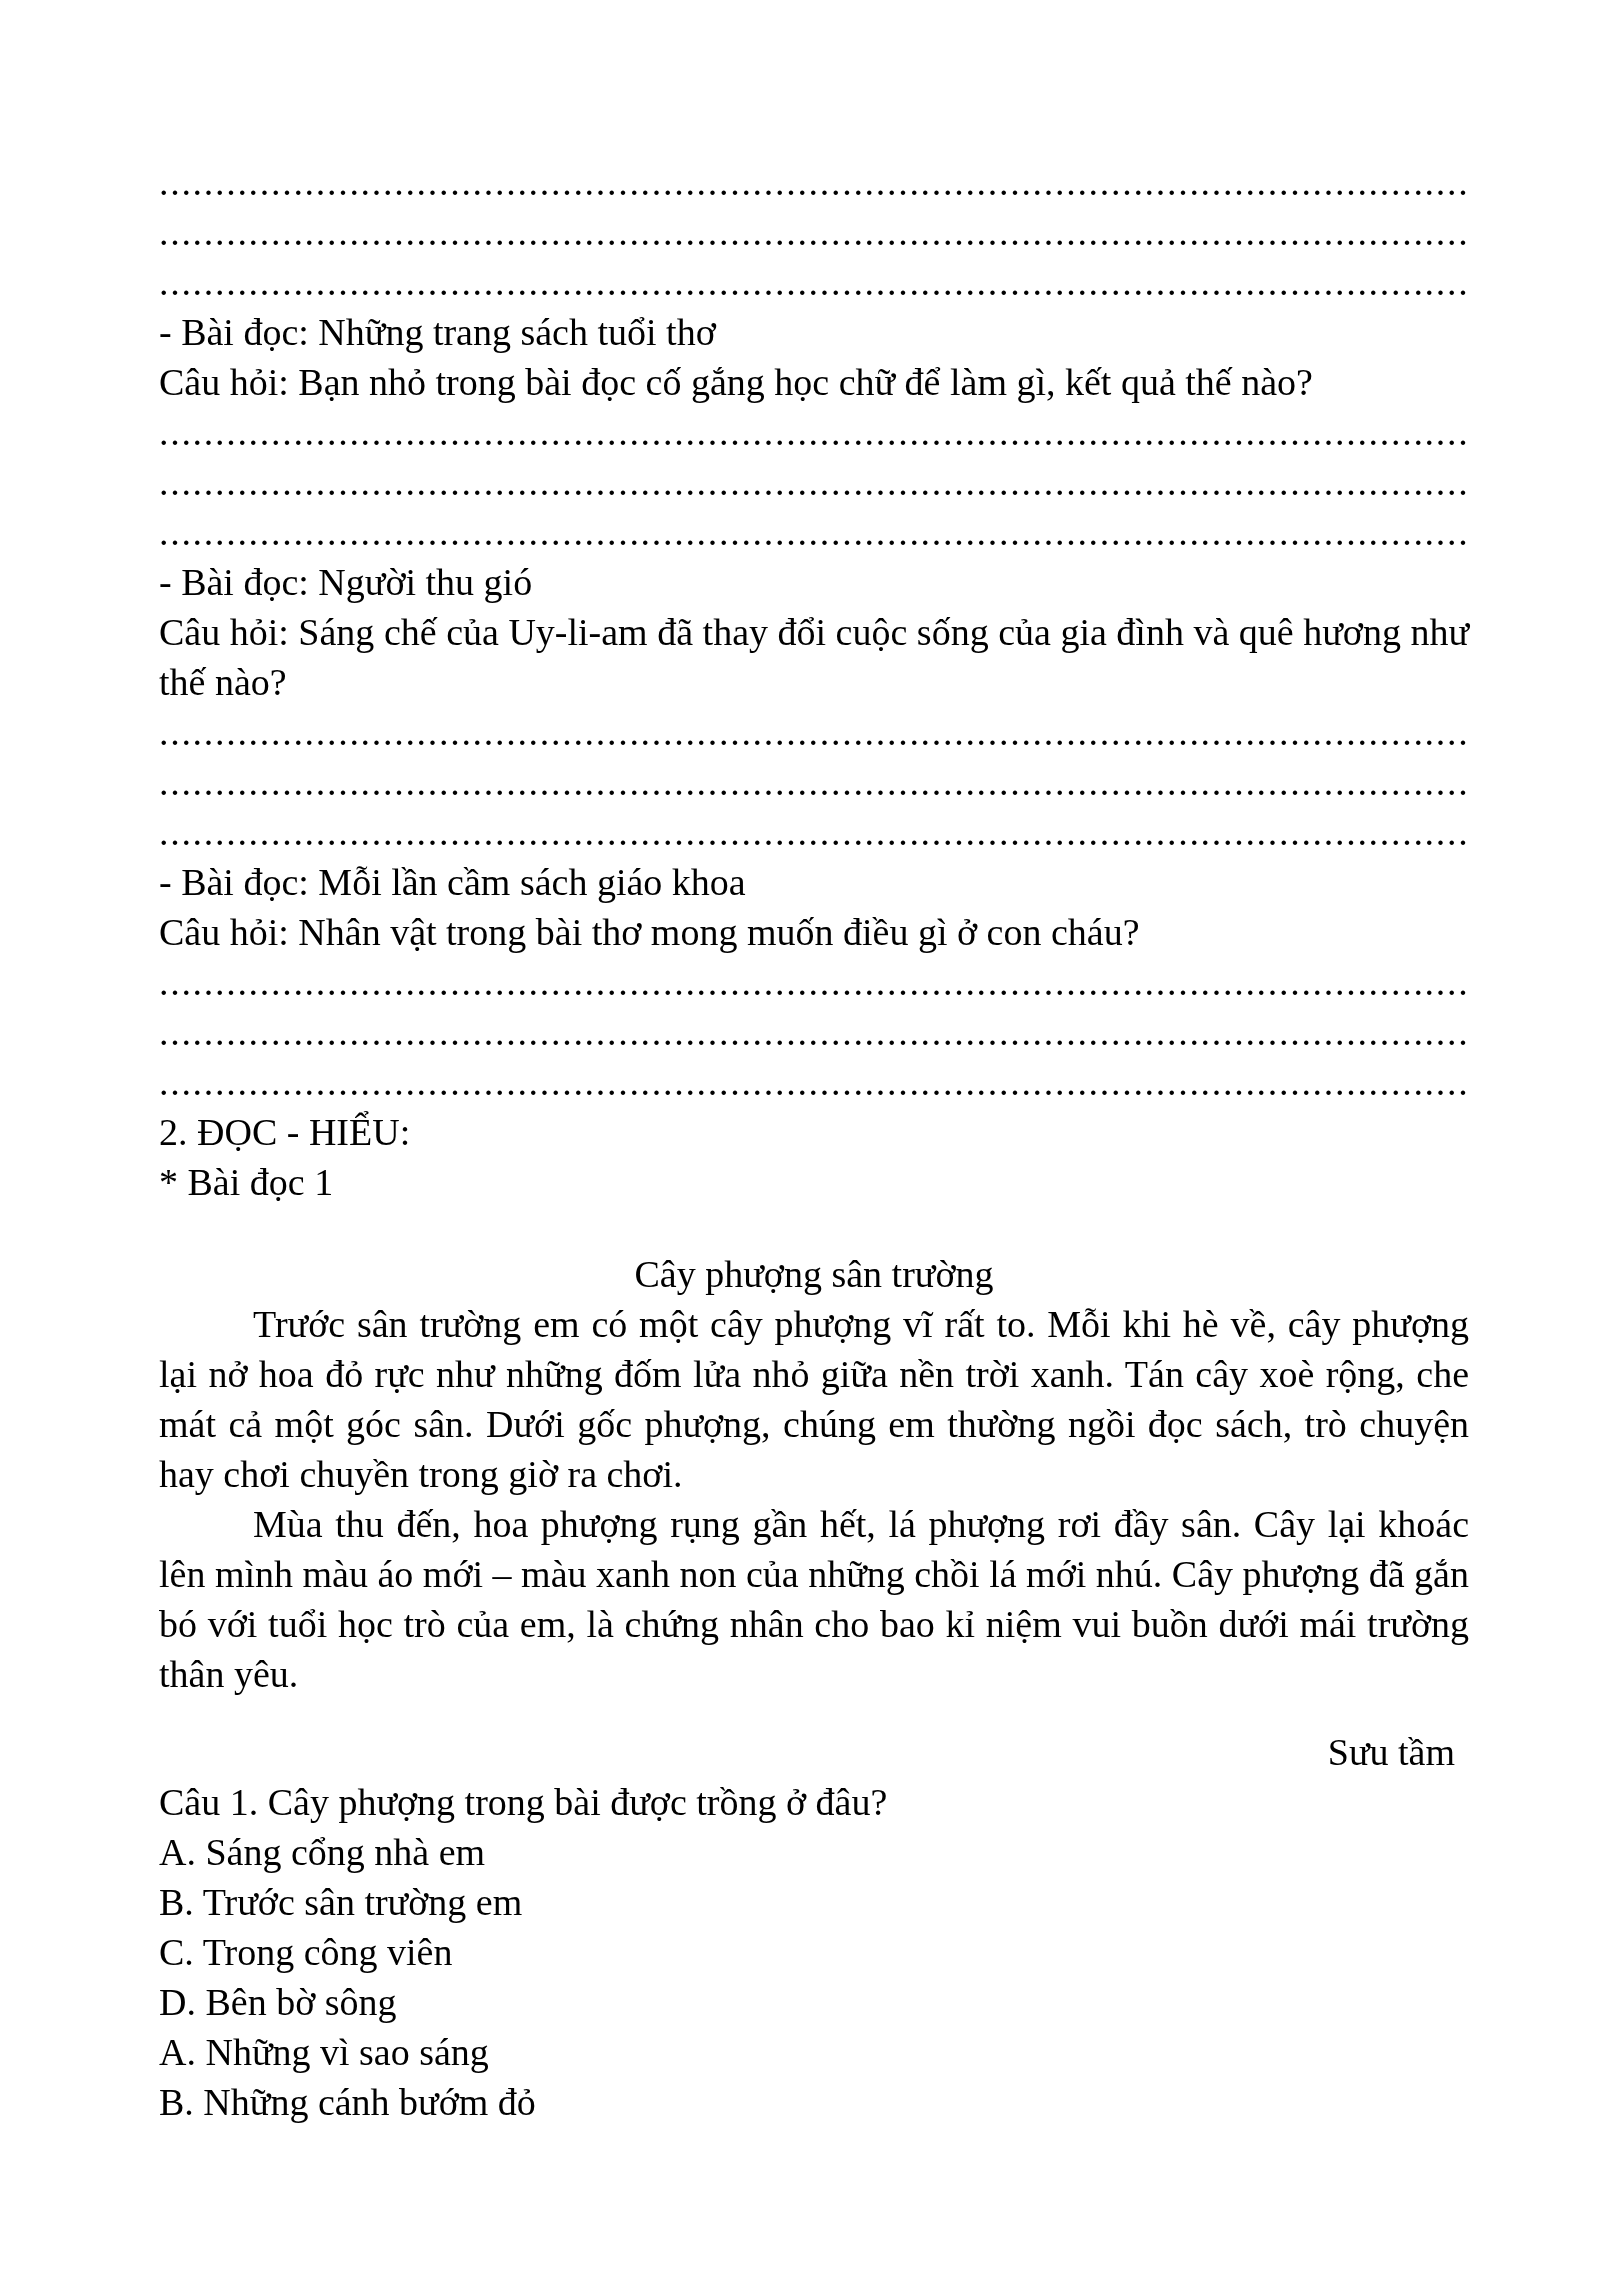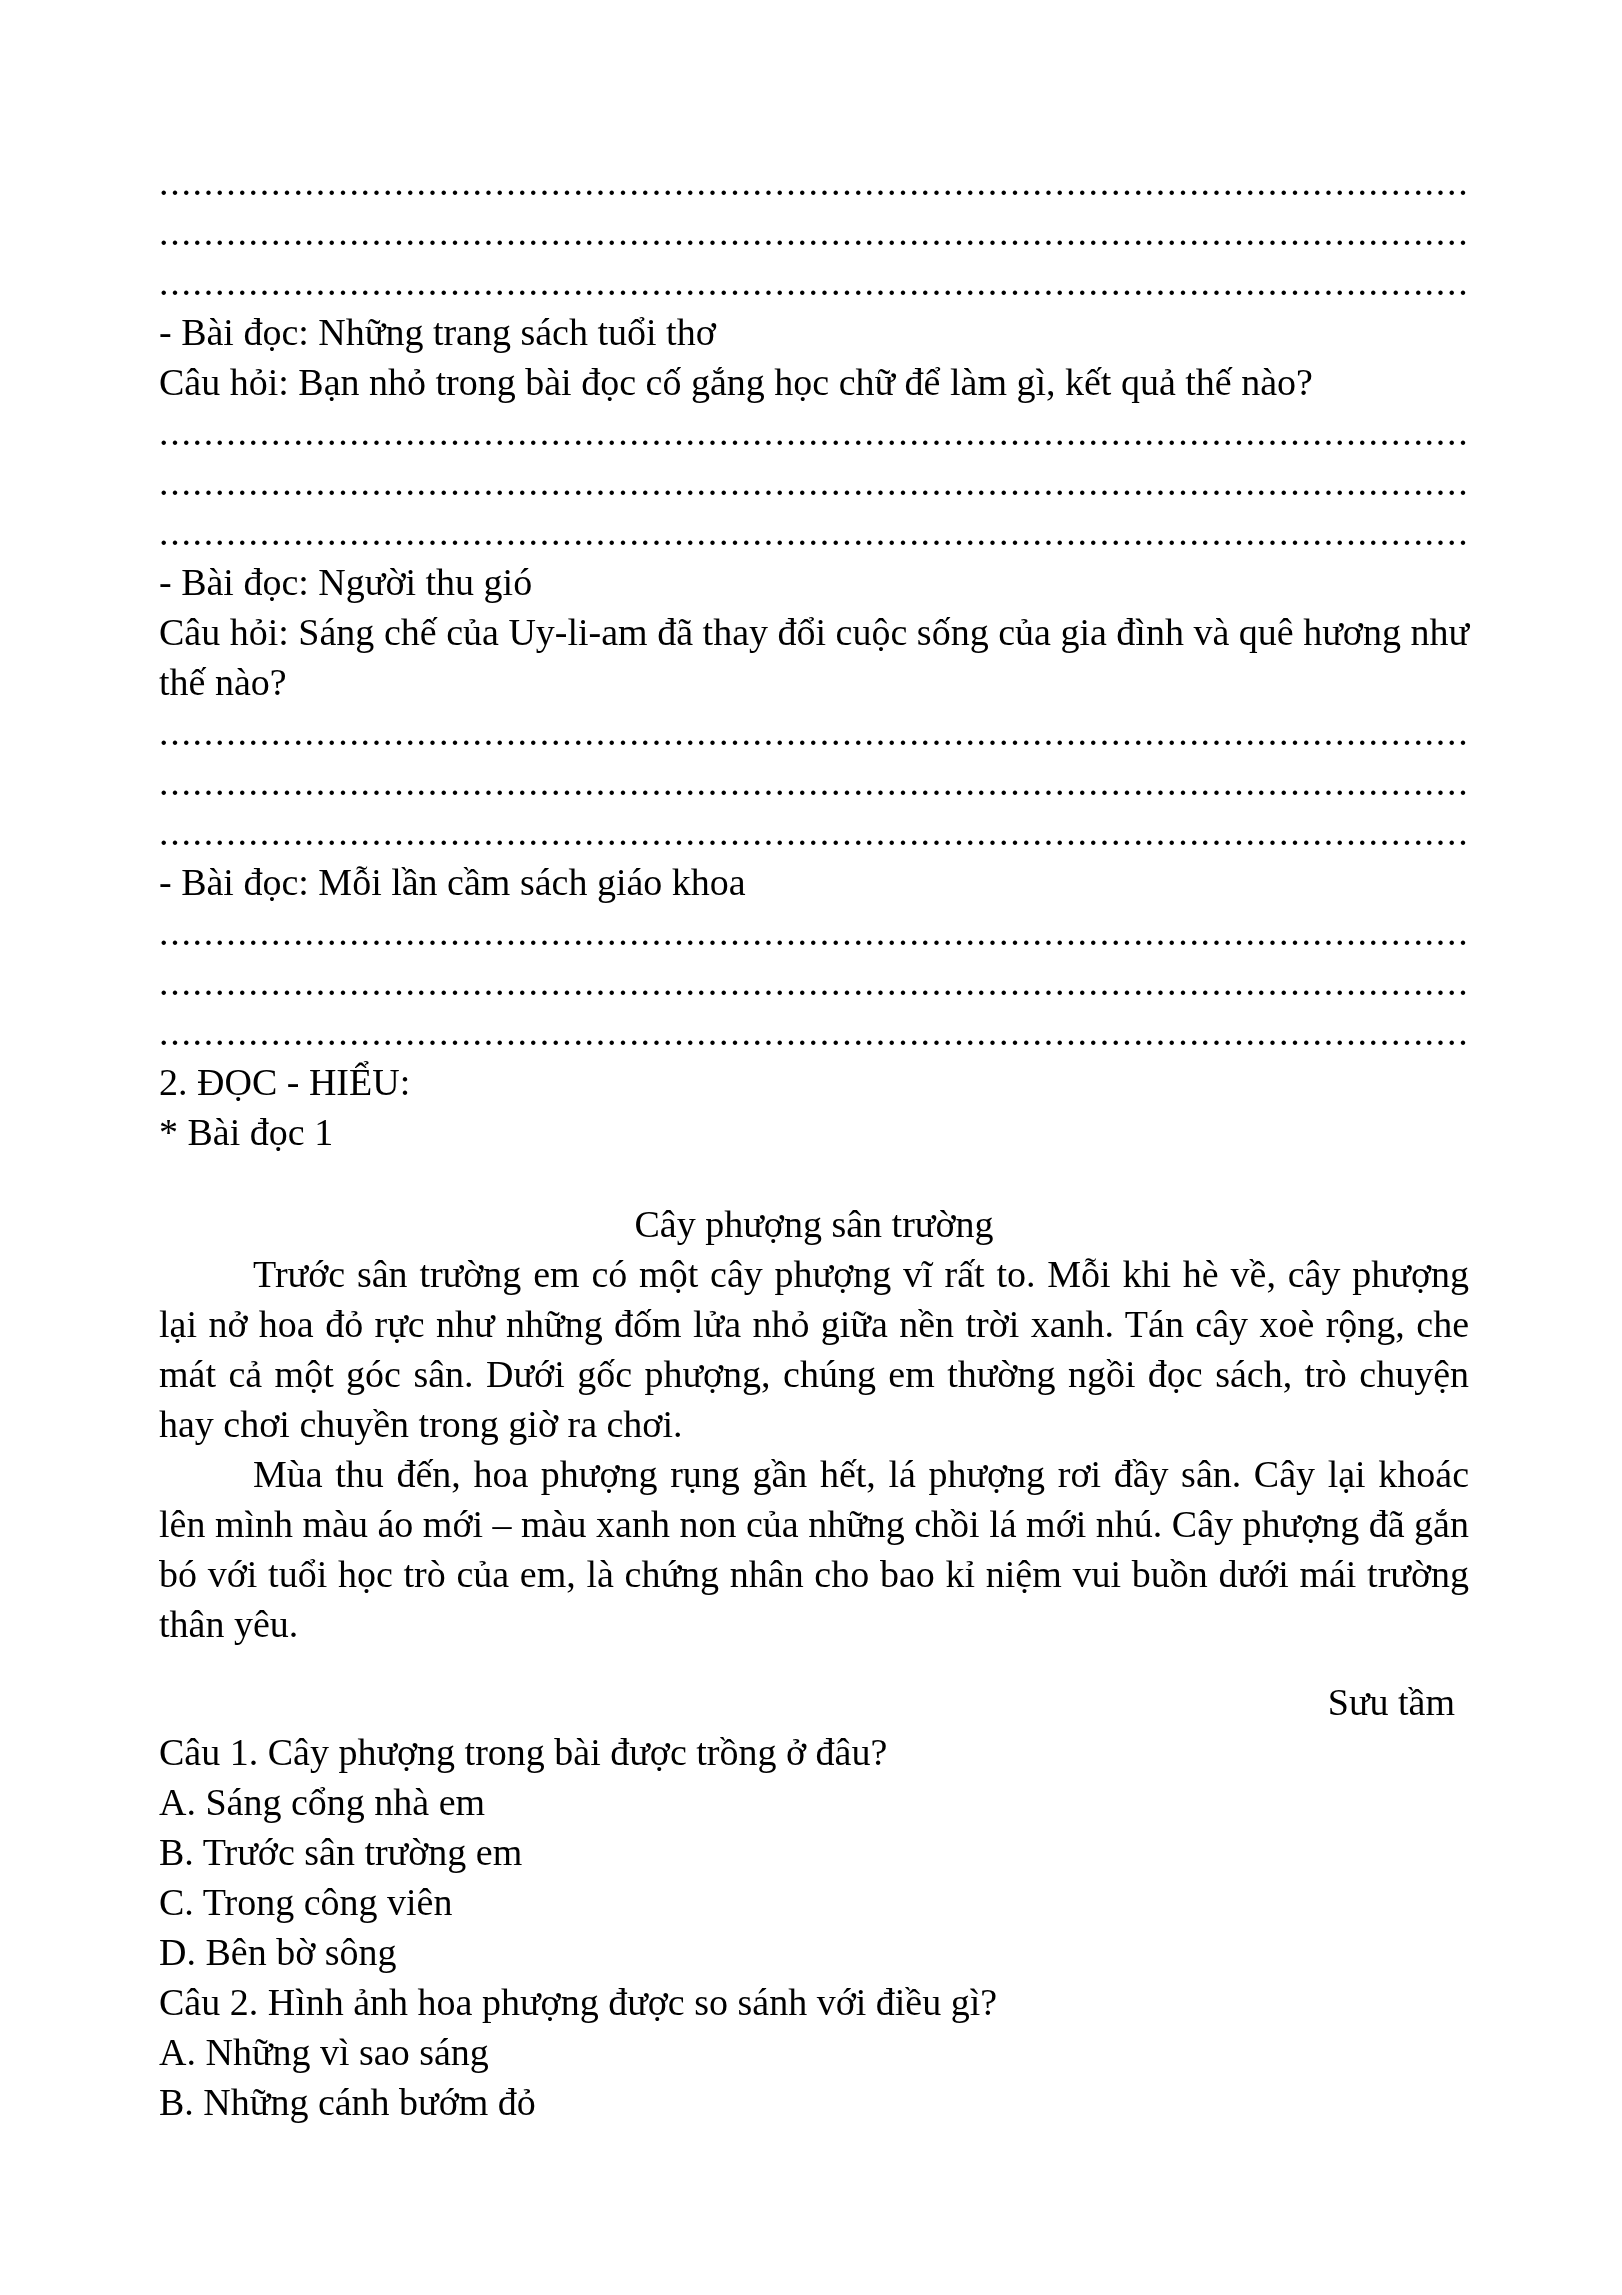--- a/index.html
+++ b/index.html
@@ -54,36 +54,36 @@
   <div class="line dots">..........................................................................................................................................................</div>
   <div class="line dots">..........................................................................................................................................................</div>
 
   <div class="line">- Bài đọc: Người thu gió</div>
   <div class="line justify">Câu hỏi: Sáng chế của Uy-li-am đã thay đổi cuộc sống của gia đình và quê hương như thế nào?</div>
   <div class="line dots">..........................................................................................................................................................</div>
   <div class="line dots">..........................................................................................................................................................</div>
   <div class="line dots">..........................................................................................................................................................</div>
 
   <div class="line">- Bài đọc: Mỗi lần cầm sách giáo khoa</div>
+  <div class="line">Câu hỏi: Nhân vật trong bài thơ mong muốn điều gì ở con cháu?</div>
   <div class="line dots">..........................................................................................................................................................</div>
   <div class="line dots">..........................................................................................................................................................</div>
   <div class="line dots">..........................................................................................................................................................</div>
 
   <div class="line bold">2. ĐỌC - HIỂU:</div>
   <div class="line bold">* Bài đọc 1</div>
   <div class="line bold center">Cây phượng sân trường</div>
 
   <div class="line justify indent">Trước sân trường em có một cây phượng vĩ rất to. Mỗi khi hè về, cây phượng lại nở hoa đỏ rực như những đốm lửa nhỏ giữa nền trời xanh. Tán cây xoè rộng, che mát cả một góc sân. Dưới gốc phượng, chúng em thường ngồi đọc sách, trò chuyện hay chơi chuyền trong giờ ra chơi.</div>
   <div class="line justify indent">Mùa thu đến, hoa phượng rụng gần hết, lá phượng rơi đầy sân. Cây lại khoác lên mình màu áo mới – màu xanh non của những chồi lá mới nhú. Cây phượng đã gắn bó với tuổi học trò của em, là chứng nhân cho bao kỉ niệm vui buồn dưới mái trường thân yêu.</div>
   <div class="line right">Sưu tầm</div>
 
   <div class="line bold">Câu 1. Cây phượng trong bài được trồng ở đâu?</div>
   <div class="line">A. Sáng cổng nhà em</div>
   <div class="line">B. Trước sân trường em</div>
   <div class="line">C. Trong công viên</div>
   <div class="line">D. Bên bờ sông</div>
 
-  <div class="line bold">Câu 2. Hình ảnh hoa phượng được so sánh với điều gì?</div>
   <div class="line">A. Những vì sao sáng</div>
   <div class="line">B. Những cánh bướm đỏ</div>
 
 </div>
 
 
 </body></html>

